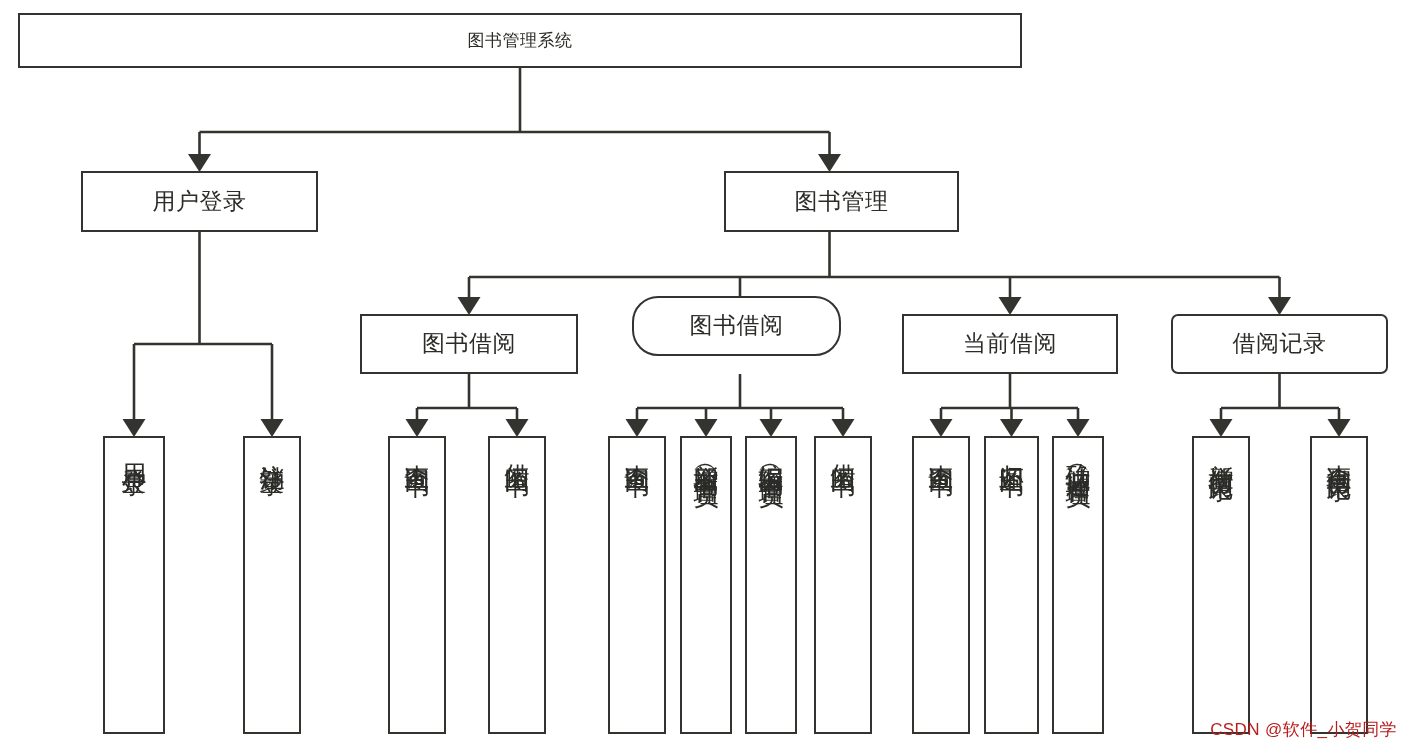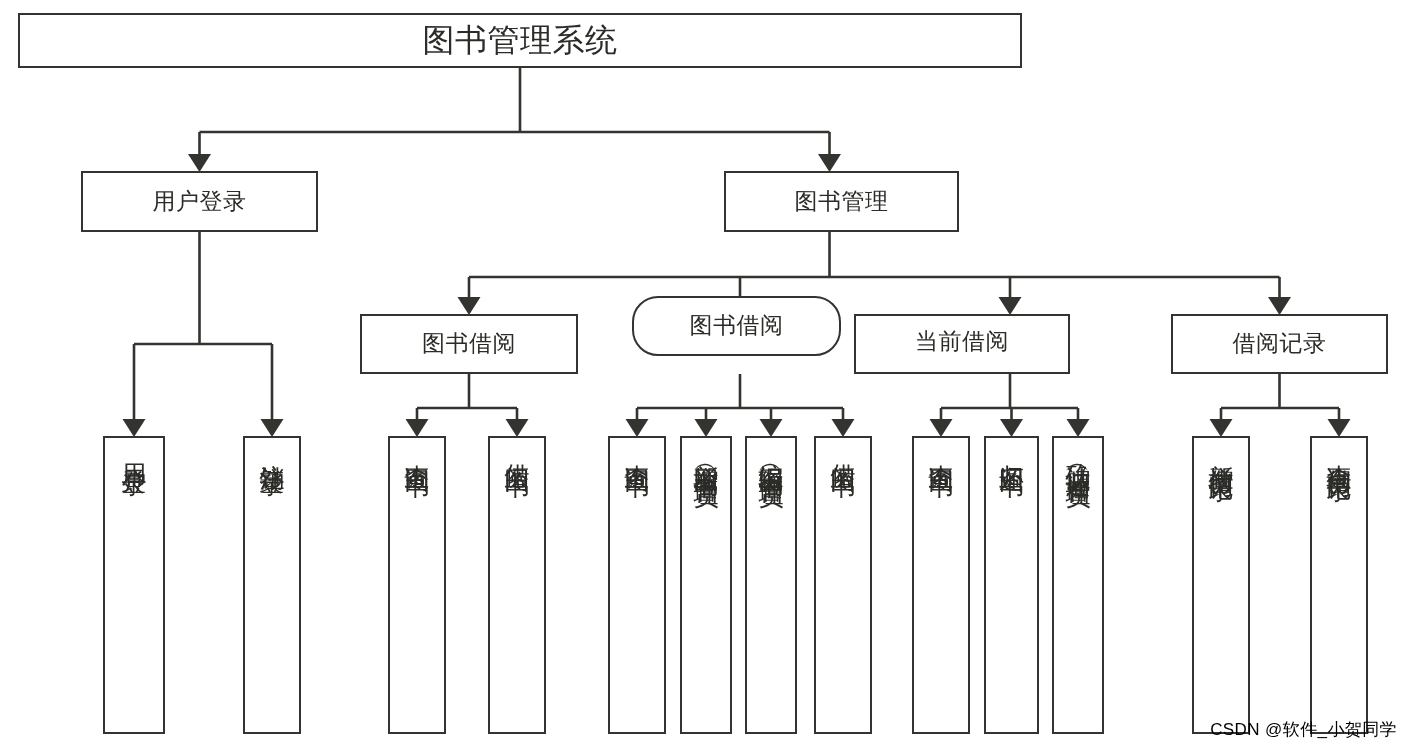--- a/index.html
+++ b/index.html
@@ -50,29 +50,29 @@
     padding-top: 6px;
   }
   .node-vertical .node-label {
     writing-mode: vertical-rl;
     text-orientation: upright;
     font-size: 25px;
     letter-spacing: 3px;
     line-height: 1;
   }
   .node-root .node-label {
-    font-size: 32px;
+    font-size: 17px;
     text-align: right;
   }
   #watermark {
     position: absolute;
     right: 8px;
     bottom: 6px;
     font-size: 17px;
-    color: #000000;
+    color: #b91c1c;
     letter-spacing: 0.4px;
     white-space: nowrap;
     pointer-events: none;
   }
 </style>
 </head>
 <body>
 
 <div id="diagram-root">
 
@@ -128,24 +128,24 @@
       </div>
       <div class="node-box node-horizontal" style="left: 724px; top: 171px; width: 235px; height: 61px;">
         <span class="node-label">图书管理</span>
       </div>
       <div class="node-box node-horizontal" style="left: 360px; top: 314px; width: 218px; height: 60px;">
         <span class="node-label">图书借阅</span>
       </div>
       <div class="node-box node-horizontal" style="left: 632px; top: 296px; width: 209px; height: 60px; border-radius: 26px;">
         <span class="node-label">图书借阅</span>
       </div>
-      <div class="node-box node-horizontal" style="left: 854px; top: 314px; width: 216px; height: 60px; font-family: Liberation Mono, monospace;">
+      <div class="node-box node-horizontal" style="left: 902px; top: 314px; width: 216px; height: 60px;">
         <span class="node-label">当前借阅</span>
       </div>
-      <div class="node-box node-horizontal" style="left: 1171px; top: 314px; width: 217px; height: 60px;">
+      <div class="node-box node-horizontal" style="left: 1171px; top: 314px; width: 217px; height: 60px; border-radius: 7px;">
         <span class="node-label">借阅记录</span>
       </div>
       <div class="node-box node-vertical" style="left: 103px; top: 436px; width: 62px; height: 298px;">
         <span class="node-label">用户登录</span>
       </div>
       <div class="node-box node-vertical" style="left: 243px; top: 436px; width: 58px; height: 298px;">
         <span class="node-label">注销登录</span>
       </div>
       <div class="node-box node-vertical" style="left: 388px; top: 436px; width: 58px; height: 298px;">
         <span class="node-label">查询图书</span>

